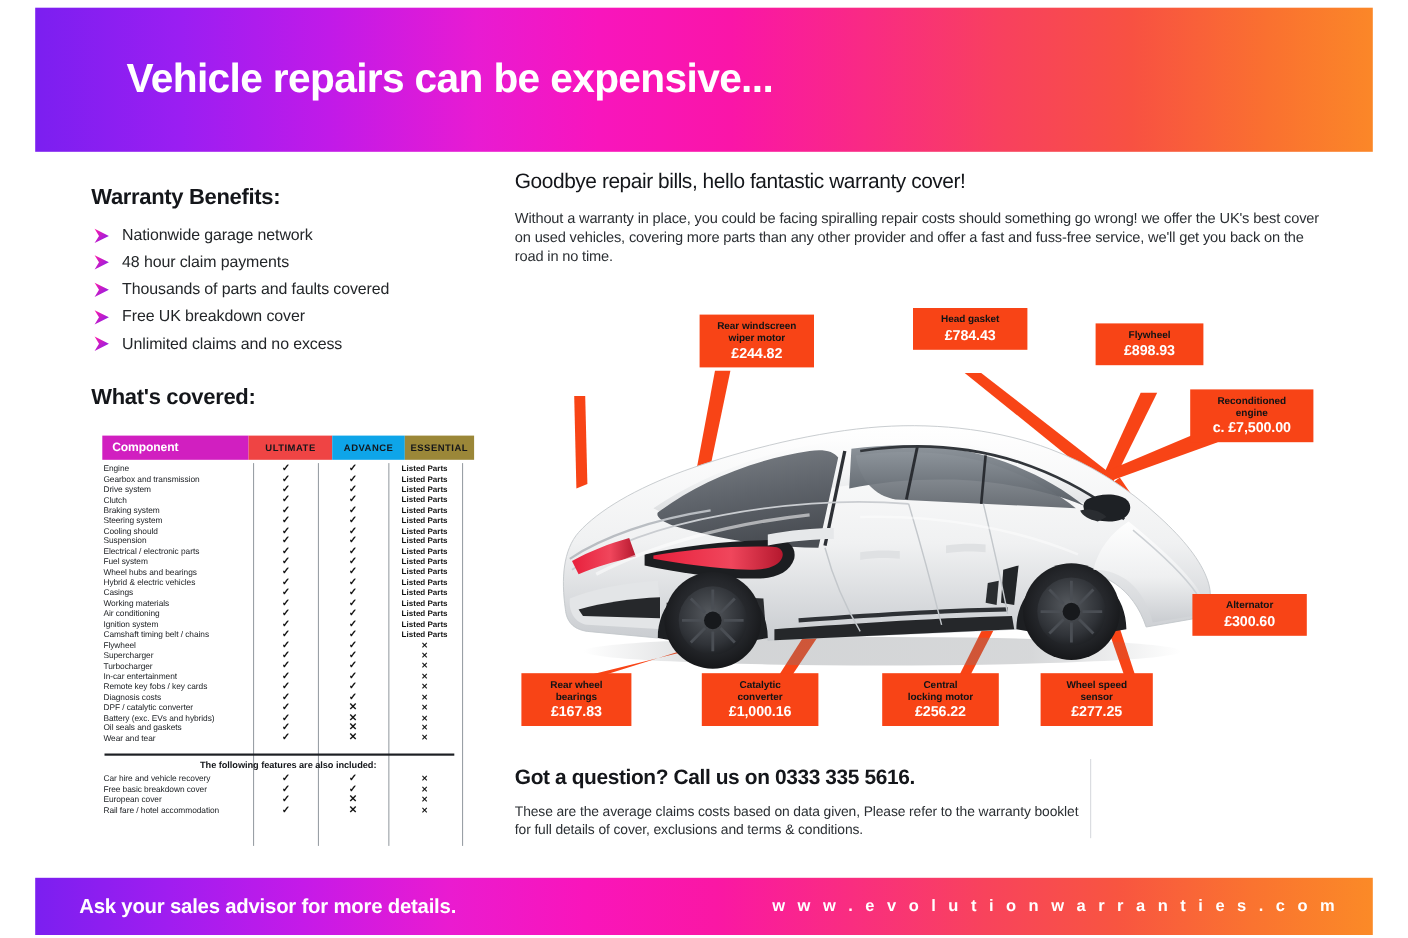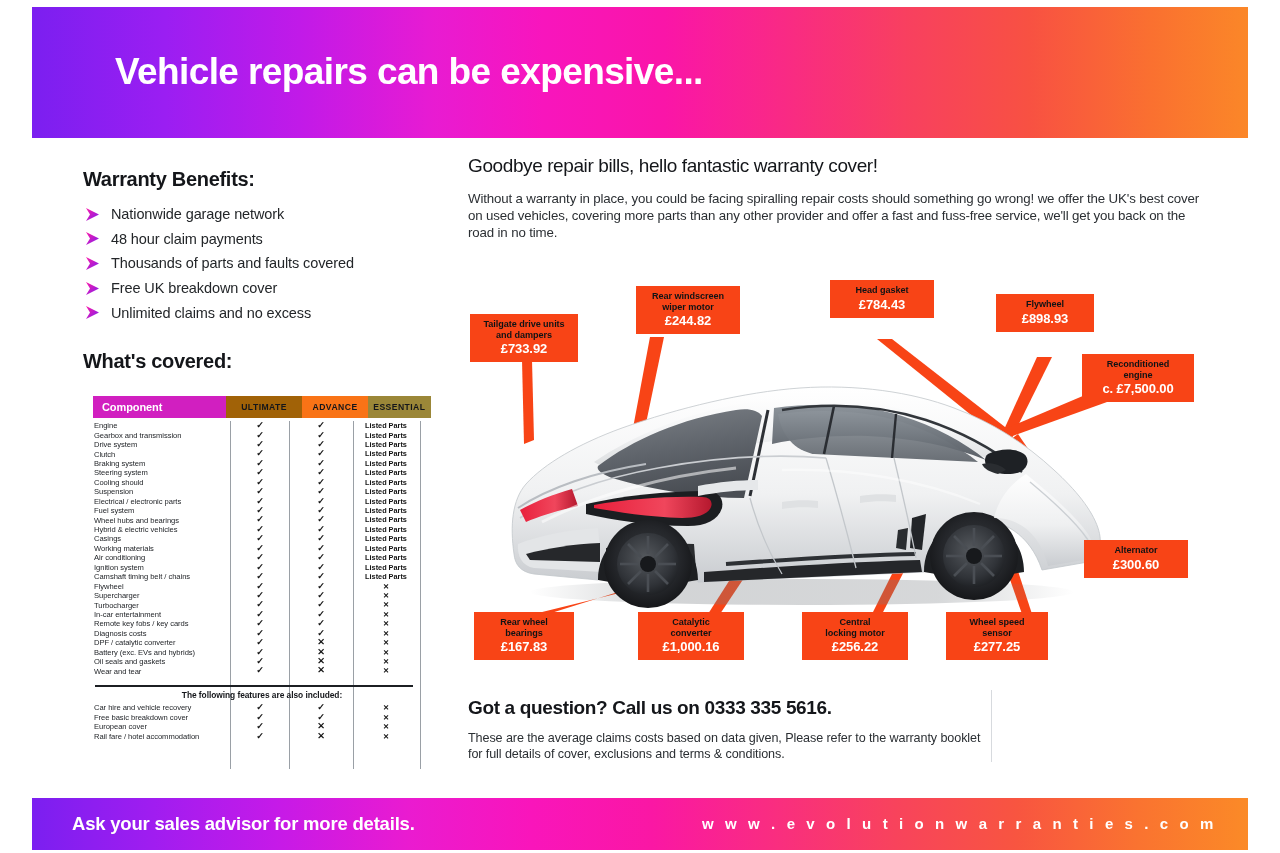--- a/index.html
+++ b/index.html
@@ -64,22 +64,22 @@
   .tbl { position: absolute; left: 81px; top: 396px; width: 338px; margin-left: 12px; }
   .tbl-head { display: flex; height: 22px; }
   .th {
     display: flex; align-items: center; justify-content: center;
     font-size: 8.6px; font-weight: bold; letter-spacing: 0.45px;
   }
   .th-component {
     width: 138px; justify-content: flex-start; padding-left: 9px;
     background: #d11fc0; color: #ffffff; font-size: 11px; letter-spacing: -0.1px;
   }
-  .th-ultimate { width: 80px; background: #a16207; color: #14161a; }
-  .th-advance  { width: 68px; background: #f97316; color: #14161a; }
+  .th-ultimate { width: 80px; background: #ef4444; color: #14161a; }
+  .th-advance  { width: 68px; background: #0ea5e9; color: #14161a; }
   .th-essential{ width: 66px; background: #9b8738; color: #14161a; }
 
   .tbl-body { position: relative; margin-top: 3px; }
   .col-lines { position: absolute; top: 0; left: 0; width: 338px; height: 100%; }
   .vline { position: absolute; top: 0; width: 1px; height: 100%; background: #9aa0a6; }
 
   .rows { position: relative; }
   .row { display: flex; height: 9.45px; align-items: center; }
   .c-name {
     width: 138px; font-size: 7.6px; color: #1c1f23; letter-spacing: -0.05px;
@@ -620,25 +620,20 @@
 
         <path d="M544,116 C566,134 592,156 606,176 C614,188 612,198 602,202
                  L566,208 C558,176 538,160 512,160 C516,142 528,126 544,116 Z" fill="url(#bodySide)" opacity="0.9"></path>
         <path d="M548,124 C572,144 594,164 606,182" stroke="#ccd0d4" stroke-width="1.4" fill="none"></path>
 
         <path d="M60,164 C110,138 180,118 254,110" stroke="#ffffff" stroke-width="3" opacity="0.55" fill="none"></path>
         <path d="M300,112 C370,110 440,122 498,146" stroke="#ffffff" stroke-width="2.4" opacity="0.45" fill="none"></path>
       </svg>
     </div>
 
-    <div class="callout" id="co-tailgate" style="left:8px;top:52px;width:108px;">
-      <div class="cl-label">Tailgate drive units
-and dampers</div>
-      <div class="cl-price">£733.92</div>
-    </div>
 
     <div class="callout" id="co-wiper" style="left:174px;top:24px;width:104px;">
       <div class="cl-label">Rear windscreen
 wiper motor</div>
       <div class="cl-price">£244.82</div>
     </div>
 
     <div class="callout" id="co-headgasket" style="left:368px;top:18px;width:104px;">
       <div class="cl-label">Head gasket</div>
       <div class="cl-price">£784.43</div>

